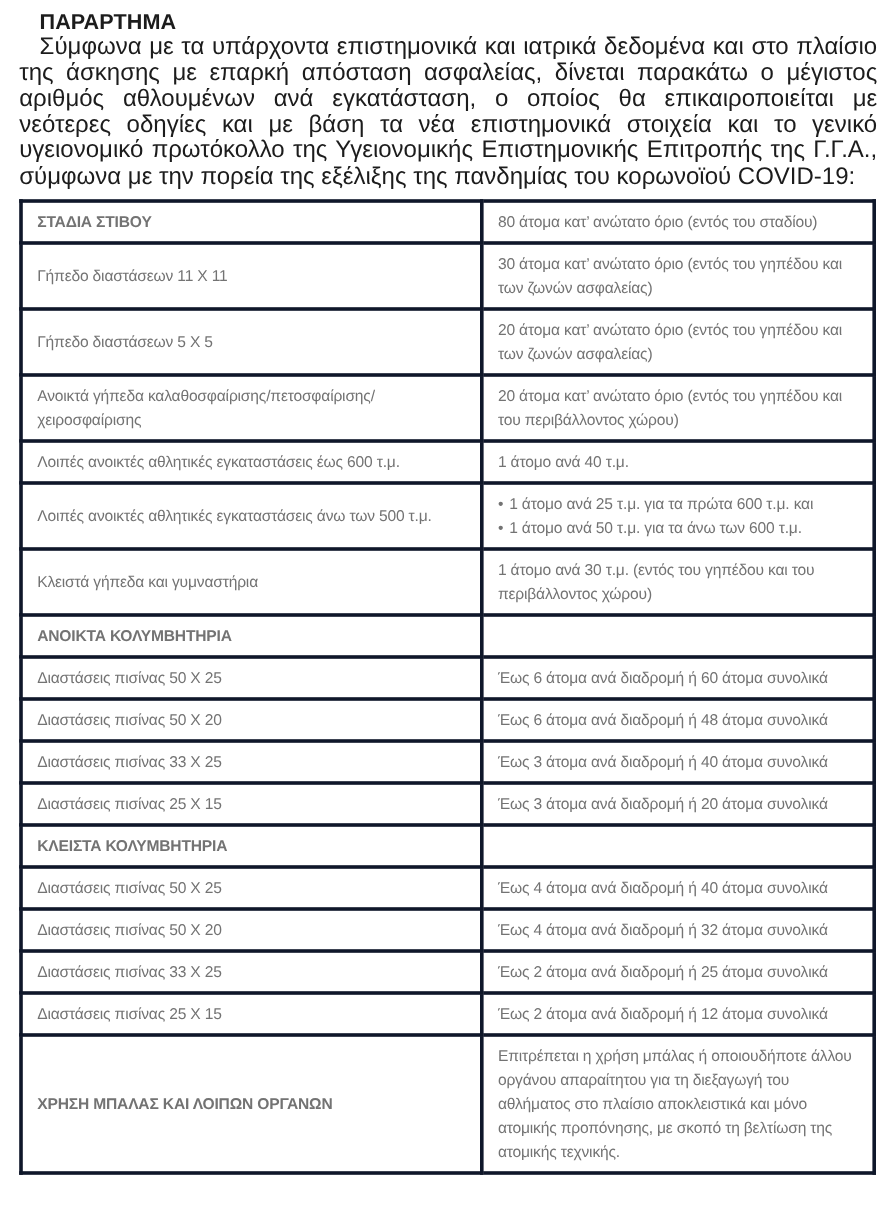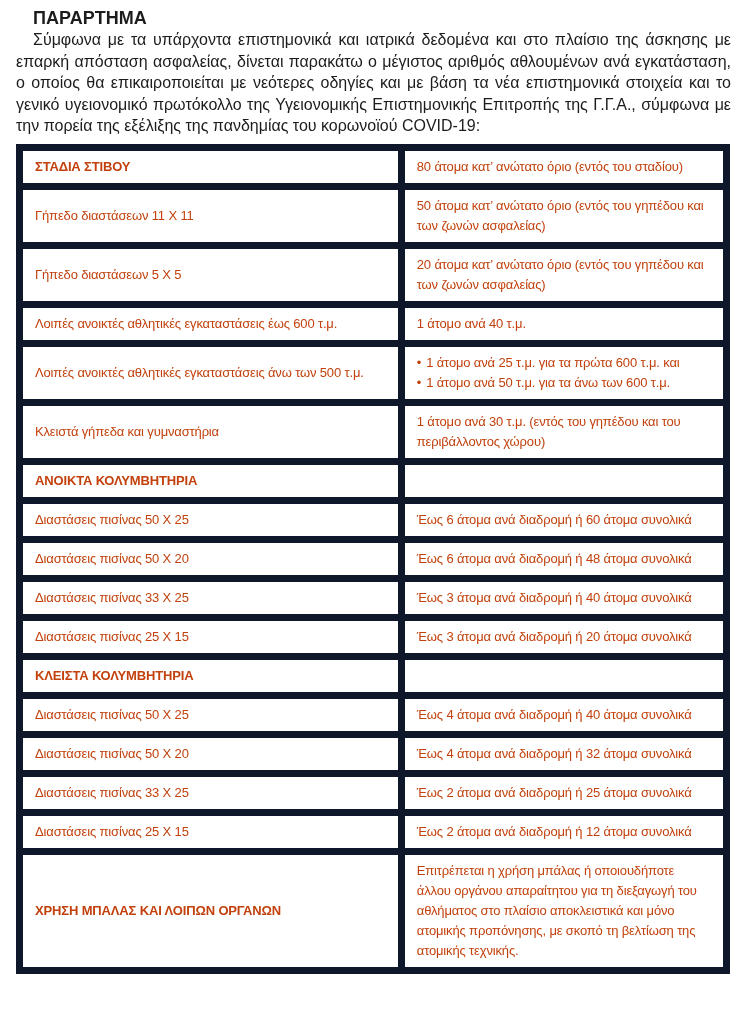--- a/index.html
+++ b/index.html
@@ -16,41 +16,41 @@
     font-family: "Liberation Sans", "DejaVu Sans", sans-serif;
     color: #1c1c1c;
   }
   .doc-title {
     font-size: 18px;
     font-weight: bold;
     line-height: 21px;
     margin: 0 0 0 17px;
   }
   .intro {
-    font-size: 16px;
+    font-size: 20px;
     line-height: 21.6px;
     text-align: justify;
     text-indent: 17px;
     margin: 0 0 7px 0;
   }
   table.capacity {
     border-collapse: collapse;
     width: 714px;
     table-layout: fixed;
   }
   col.facility-col { width: 54%; }
   col.limit-col    { width: 46%; }
   td.cell {
-    border: 7px solid #0f172a;
+    border: 3px solid #0f172a;
     padding: 6px 12px;
     font-size: 13px;
     line-height: 20px;
     letter-spacing: -0.15px;
     vertical-align: middle;
-    color: #c2410c;
+    color: #737373;
     overflow: hidden;
   }
   tr.category td.facility { font-weight: bold; }
   .bullet-line {
     padding-left: 11px;
     text-indent: -11px;
   }
   .bullet-dot { margin-right: 5px; }
 </style>
 </head>
@@ -64,25 +64,29 @@
       <col class="facility-col">
       <col class="limit-col">
     </colgroup>
     <tbody>
         <tr class="row category">
           <td class="cell facility"><span>ΣΤΑΔΙΑ ΣΤΙΒΟΥ</span></td>
           <td class="cell limit"><span>80 άτομα κατ’ ανώτατο όριο (εντός του σταδίου)</span></td>
         </tr>
         <tr class="row normal">
           <td class="cell facility"><span>Γήπεδο διαστάσεων 11 Χ 11</span></td>
-          <td class="cell limit"><span>50 άτομα κατ’ ανώτατο όριο (εντός του γηπέδου και των ζωνών ασφαλείας)</span></td>
+          <td class="cell limit"><span>30 άτομα κατ’ ανώτατο όριο (εντός του γηπέδου και των ζωνών ασφαλείας)</span></td>
         </tr>
         <tr class="row normal">
           <td class="cell facility"><span>Γήπεδο διαστάσεων 5 Χ 5</span></td>
           <td class="cell limit"><span>20 άτομα κατ’ ανώτατο όριο (εντός του γηπέδου και των ζωνών ασφαλείας)</span></td>
+        </tr>
+        <tr class="row normal">
+          <td class="cell facility"><span>Ανοικτά γήπεδα καλαθοσφαίρισης/πετοσφαίρισης/χειροσφαίρισης</span></td>
+          <td class="cell limit"><span>20 άτομα κατ’ ανώτατο όριο (εντός του γηπέδου και του περιβάλλοντος χώρου)</span></td>
         </tr>
         <tr class="row normal">
           <td class="cell facility"><span>Λοιπές ανοικτές αθλητικές εγκαταστάσεις έως 600 τ.μ.</span></td>
           <td class="cell limit"><span>1 άτομο ανά 40 τ.μ.</span></td>
         </tr>
         <tr class="row normal">
           <td class="cell facility"><span>Λοιπές ανοικτές αθλητικές εγκαταστάσεις άνω των 500 τ.μ.</span></td>
           <td class="cell limit">
             <div class="bullet-line"><span class="bullet-dot">•</span><span>1 άτομο ανά 25 τ.μ. για τα πρώτα 600 τ.μ. και</span></div>
             <div class="bullet-line"><span class="bullet-dot">•</span><span>1 άτομο ανά 50 τ.μ. για τα άνω των 600 τ.μ.</span></div>

